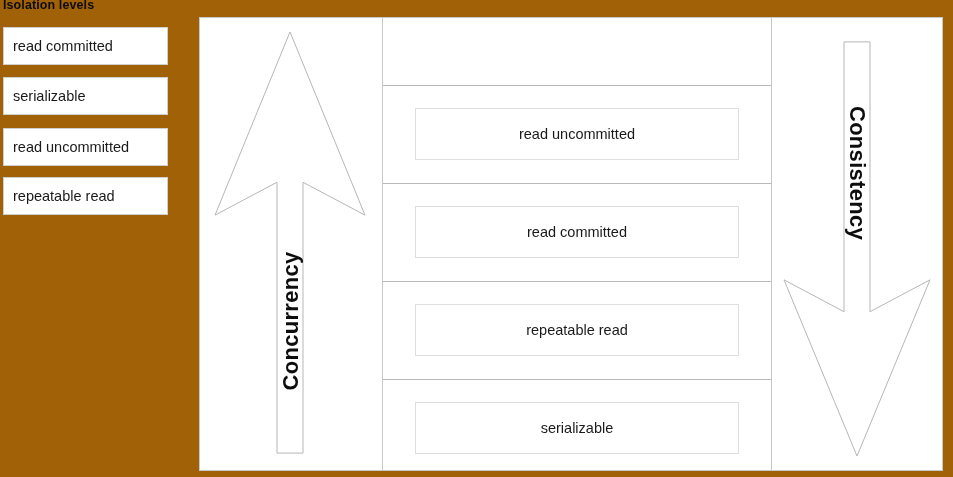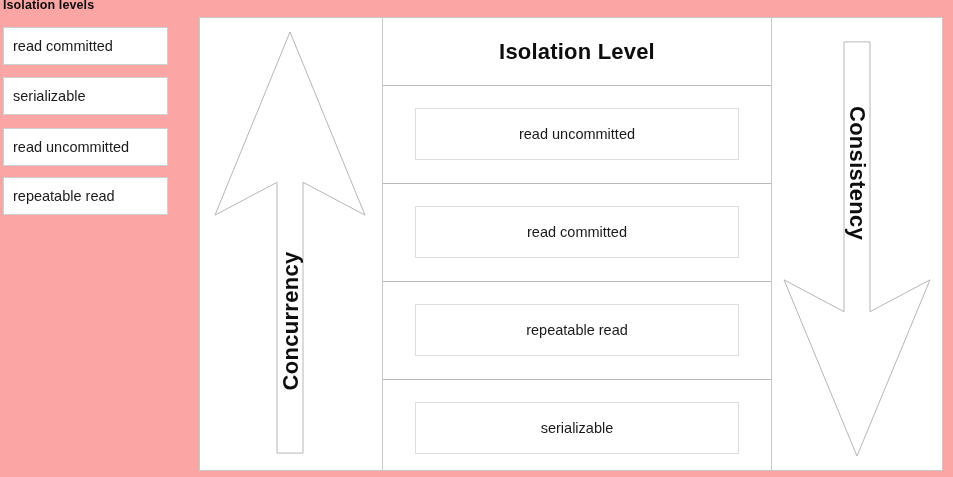--- a/index.html
+++ b/index.html
@@ -9,21 +9,21 @@
     background: #ffffff;
   }
   body {
     font-family: "Liberation Sans", sans-serif;
     color: #111111;
   }
   #canvas {
     position: relative;
     width: 953px;
     height: 477px;
-    background: #fca5a5;
+    background: #a16207;
     overflow: hidden;
   }
 
   
   #sidebar-title {
     position: absolute;
     left: 3px;
     top: -2px;
     font-size: 12.5px;
     font-weight: bold;
@@ -226,21 +226,20 @@
                  L 77 165
                  L 15 198
                  Z"></path>
       </svg>
       <div class="arrow-label" id="label-concurrency">
         <span>Concurrency</span>
       </div>
     </div>
 
     <div id="center-col">
-      <div id="center-title">Isolation Level</div>
 
       <div class="hsep" id="hsep0"></div>
       <div class="hsep" id="hsep1"></div>
       <div class="hsep" id="hsep2"></div>
       <div class="hsep" id="hsep3"></div>
 
       <div class="level-row" id="row0">
         <div class="level-box">
           <span>read uncommitted</span>
         </div>

